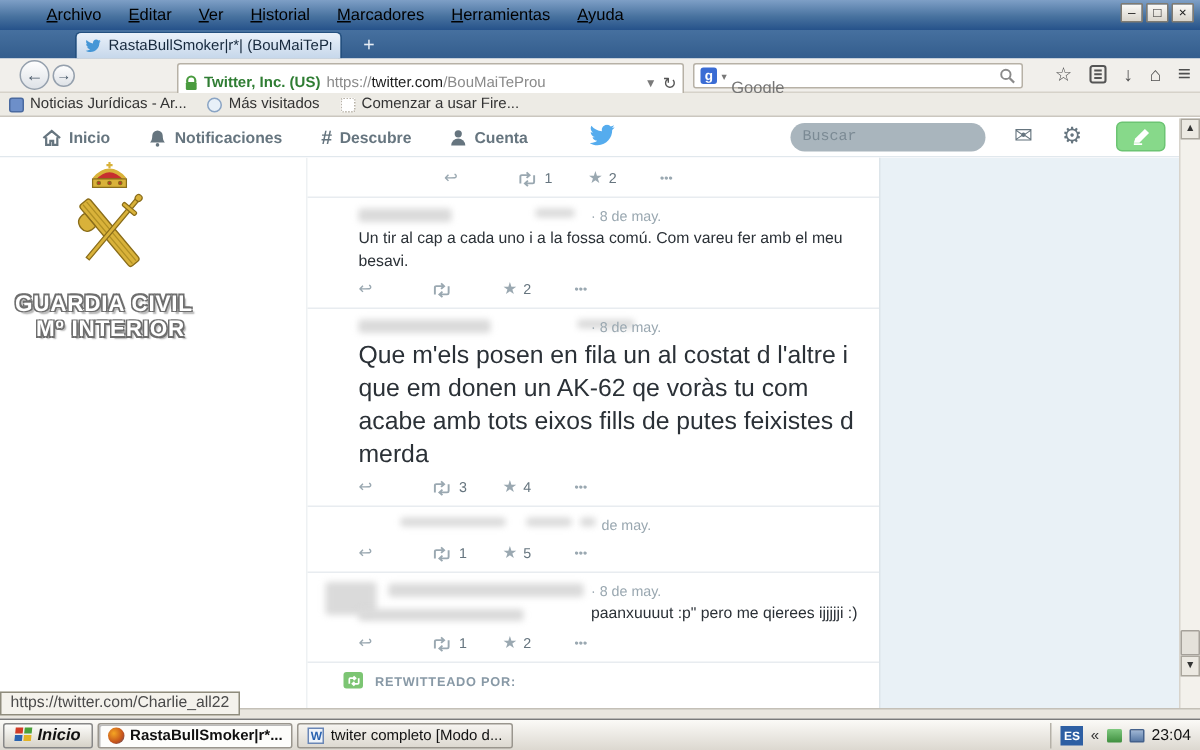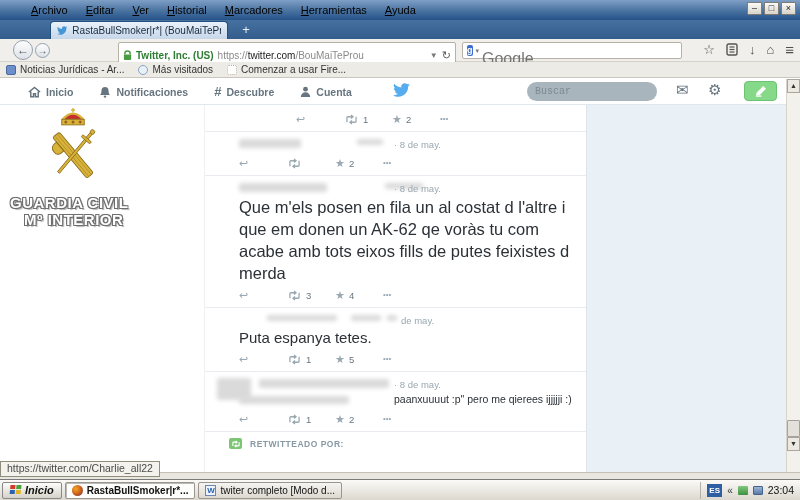--- a/index.html
+++ b/index.html
@@ -30,21 +30,21 @@
   .fwd  { left:35px; top:43px; width:15px; height:15px; font-size:10px; line-height:13px; }
   .urlfield { position:absolute; left:118px; top:42px; width:338px; height:27px; background:#fff; border:1px solid #b7b1a6;
     border-radius:2px; display:flex; align-items:center; padding:0 4px; gap:4px; font-size:10px; }
   .sec { color:#2f7d33; font-weight:bold; white-space:nowrap; }
   .urltxt { color:#8a8a8a; white-space:nowrap; overflow:hidden; flex:1; }
   .urltxt b { color:#1c1c1c; font-weight:normal; }
   .uctl { color:#7a7a7a; font-size:8px; } .ureload { color:#555; font-size:11px; }
   .searchfield { position:absolute; left:462px; top:42px; width:220px; height:17px; background:#fff; border:1px solid #b7b1a6;
     border-radius:2px; display:flex; align-items:center; padding:0 4px; gap:3px; }
   .gfav { width:11px; height:11px; background:#3a6cd4; border-radius:2px; color:#fff; font-size:9px; line-height:11px; text-align:center; font-weight:bold; }
-  .searchfield input { border:none; outline:none; flex:1; font-size:16px; color:#555; background:transparent; font-family:"Liberation Sans",sans-serif;margin-top:17px; }
+  .searchfield input { border:none; outline:none; flex:1; font-size:11px; color:#555; background:transparent; font-family:"Liberation Sans",sans-serif;margin-top:17px; }
   .tbicons { position:absolute; right:6px; top:41px; display:flex; gap:11px; align-items:center; color:#4f4f4f; }
   .tbicons span { font-size:13px; }
 
   .bookmarksbar { position:absolute; left:0; top:62px; width:800px; height:16px; background:#edebe5; border-bottom:1px solid #cbc7bf;
     display:flex; align-items:center; padding-left:6px; gap:14px; }
   .bm { display:flex; align-items:center; gap:4px; font-size:10px; color:#333; }
   .bmic { width:10px; height:10px; border-radius:2px; }
   .bmic.doc { background:#6d8fc9; border:1px solid #4a6aa0; }
   .bmic.fold { background:#e8f0f8; border:1px solid #8aa4c4; border-radius:50%; }
   .bmic.dot { background:#fff; border:1px dotted #b7b1a6; }
@@ -307,20 +307,21 @@
             </span>
         </div>
       </div>
 
       <div class="tweet">
         <div class="thead">
           <span class="blur" style="left:0;width:62px"></span>
           <span class="blur" style="left:118px;width:26px;height:6px"></span>
           <span class="tdate">· 8 de may.</span>
         </div>
+        <div class="ttext sz-s">Un tir al cap a cada uno i a la fossa comú. Com vareu fer amb el meu besavi.</div>
         <div class="actions">
           <span class="agrp">
               <span class="aic">↩</span>
             </span>
           <span class="agrp">
               <svg width="15" height="11" viewBox="0 0 16 12">
                 <path d="M3 9 V4 a1 1 0 0 1 1-1 h5 M7.5 1 L9.7 3 L7.5 5 M13 3 v5 a1 1 0 0 1 -1 1 H7 M8.5 11 L6.3 9 L8.5 7" stroke="#9aa8b1" fill="none" stroke-width="1.4"></path>
               </svg>
               <span class="cnt"></span>
             </span>
@@ -361,21 +362,20 @@
         </div>
       </div>
 
       <div class="tweet">
         <div class="thead">
           <span class="blur" style="left:28px;width:70px;height:6px"></span>
           <span class="blur" style="left:112px;width:30px;height:6px"></span>
           <span class="blur" style="left:148px;width:10px;height:6px"></span>
           <span class="tdate" style="left:162px">de may.</span>
         </div>
-        <div class="ttext sz-m">Puta espanya tetes.</div>
         <div class="actions">
           <span class="agrp">
               <span class="aic">↩</span>
             </span>
           <span class="agrp">
               <svg width="15" height="11" viewBox="0 0 16 12">
                 <path d="M3 9 V4 a1 1 0 0 1 1-1 h5 M7.5 1 L9.7 3 L7.5 5 M13 3 v5 a1 1 0 0 1 -1 1 H7 M8.5 11 L6.3 9 L8.5 7" stroke="#9aa8b1" fill="none" stroke-width="1.4"></path>
               </svg>
               <span class="cnt">1</span>
             </span>

